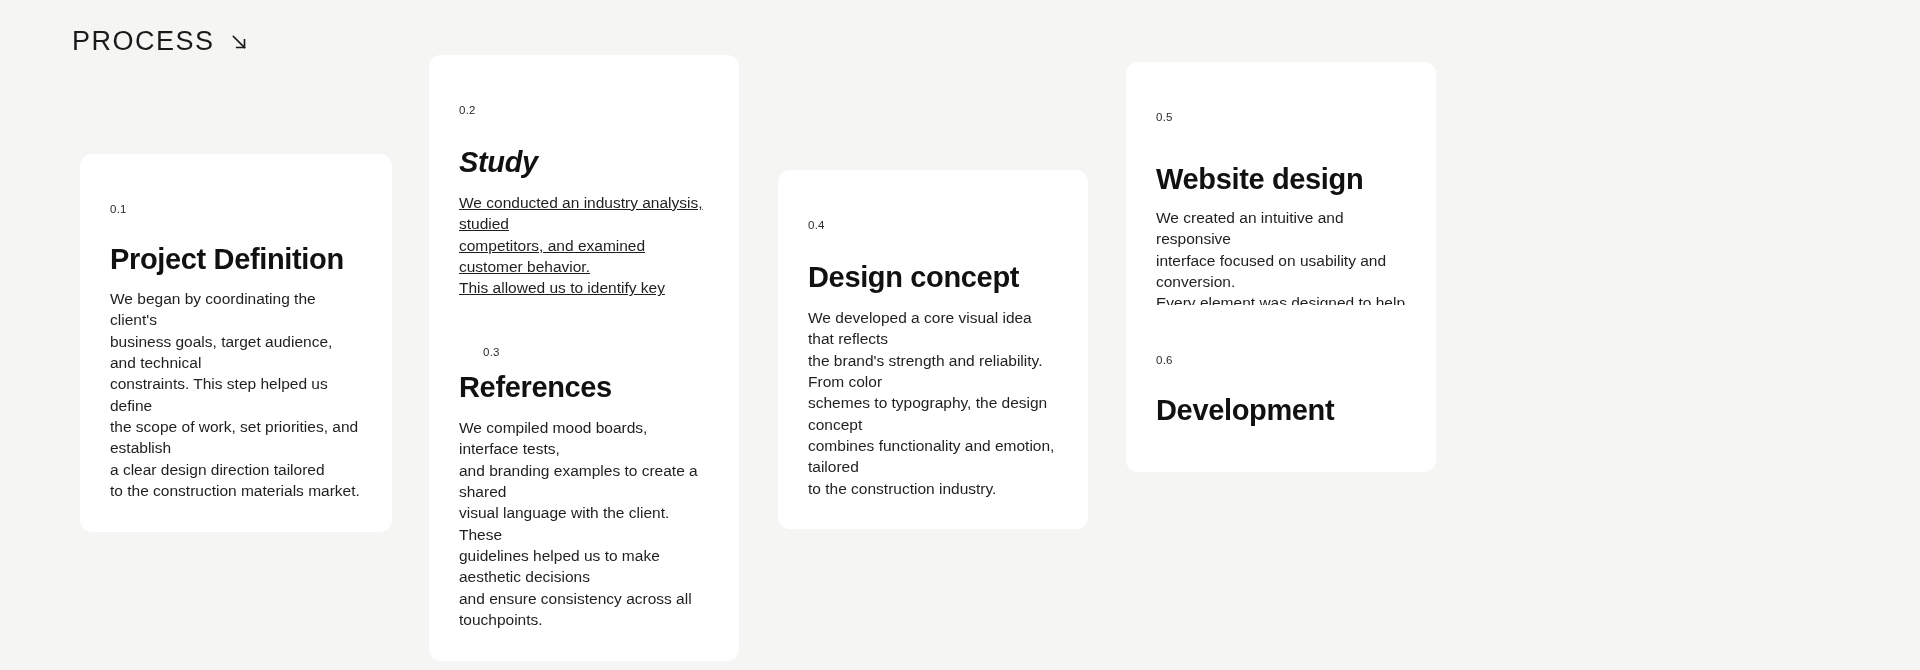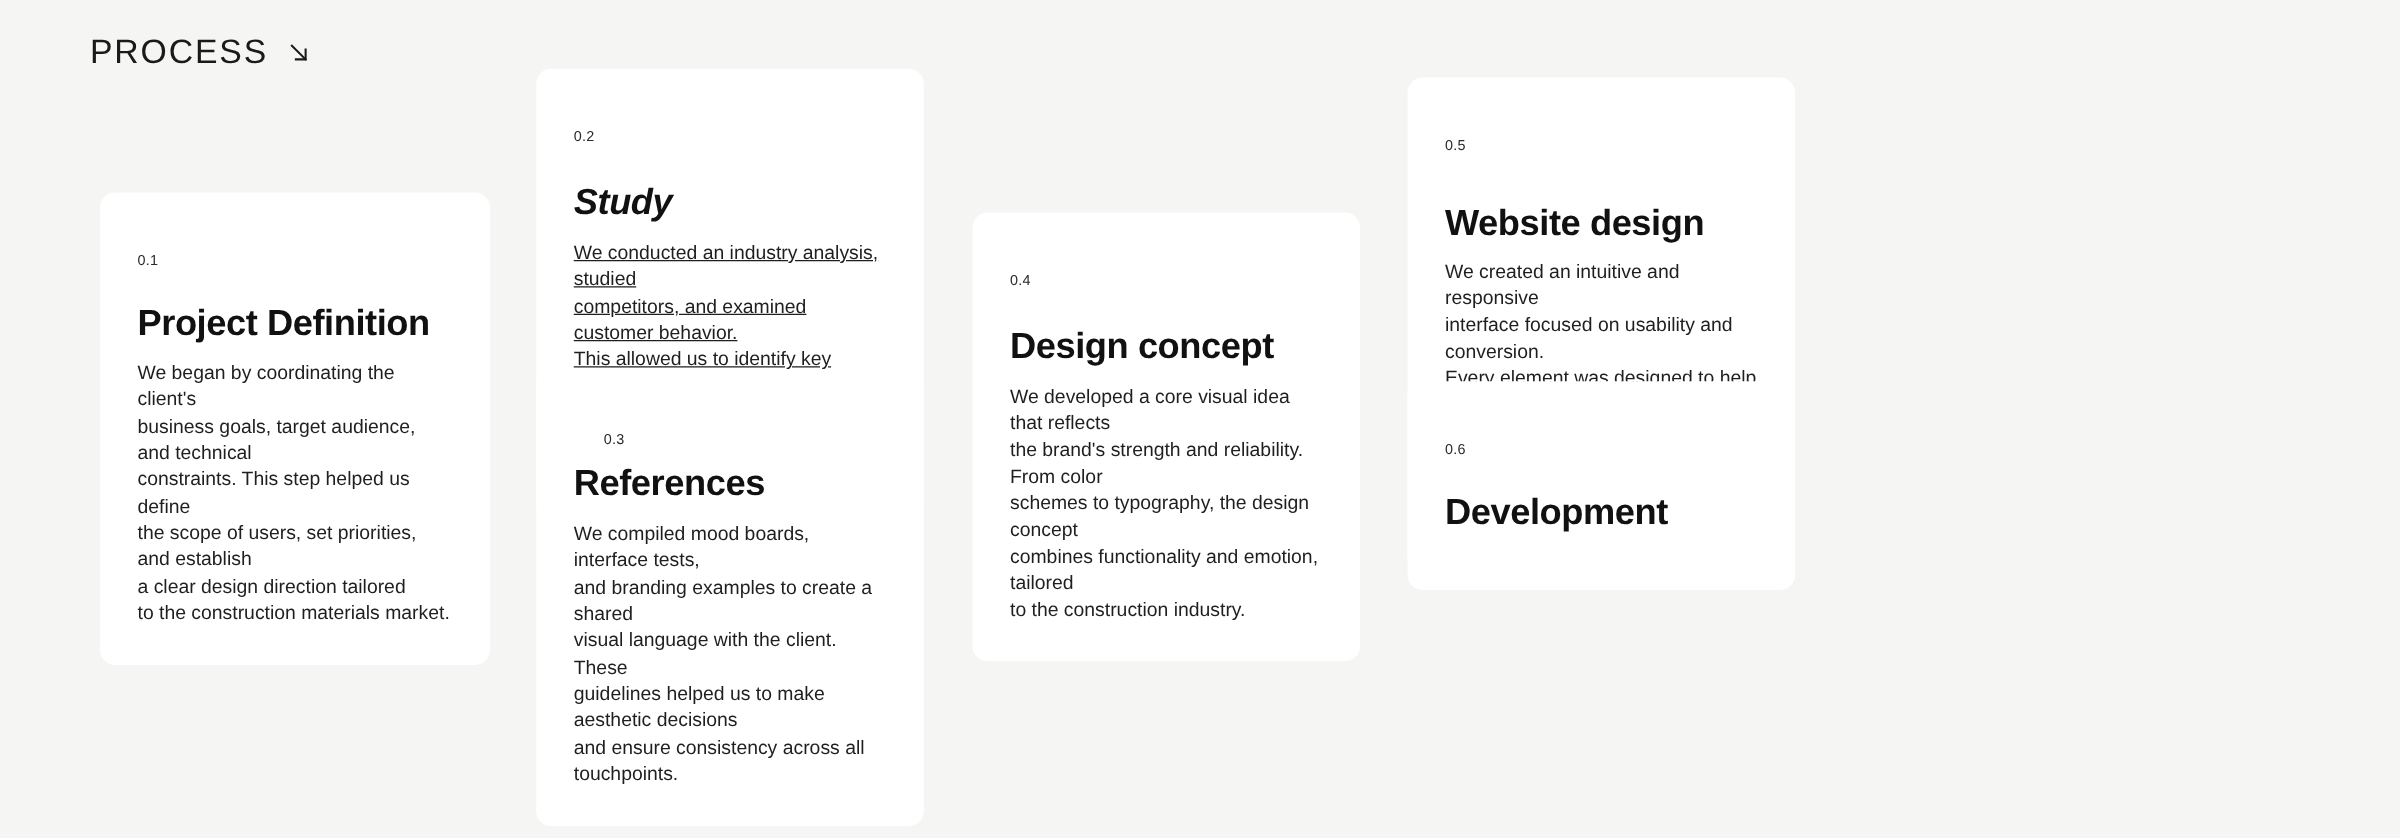--- a/index.html
+++ b/index.html
@@ -123,21 +123,21 @@
       <path d="M18 9.5 L18 18 L9.5 18" stroke="#1a1a1a" stroke-width="1.8" fill="none" stroke-linecap="square" stroke-linejoin="miter"></path>
     </svg>
   </div>
 
   <div class="card" id="card-1">
     <p class="num">0.1</p>
     <h3 class="title">Project Definition</h3>
     <p class="body">We began by coordinating the client's
 business goals, target audience, and technical
 constraints. This step helped us define
-the scope of users, set priorities, and establish
+the scope of work, set priorities, and establish
 a clear design direction tailored
 to the construction materials market.</p>
   </div>
 
   <div class="card" id="card-2">
     <p class="num">0.2</p>
     <h3 class="title">Study</h3>
     <p class="body">We conducted an industry analysis, studied
 competitors, and examined customer behavior.
 This allowed us to identify key challenges and

